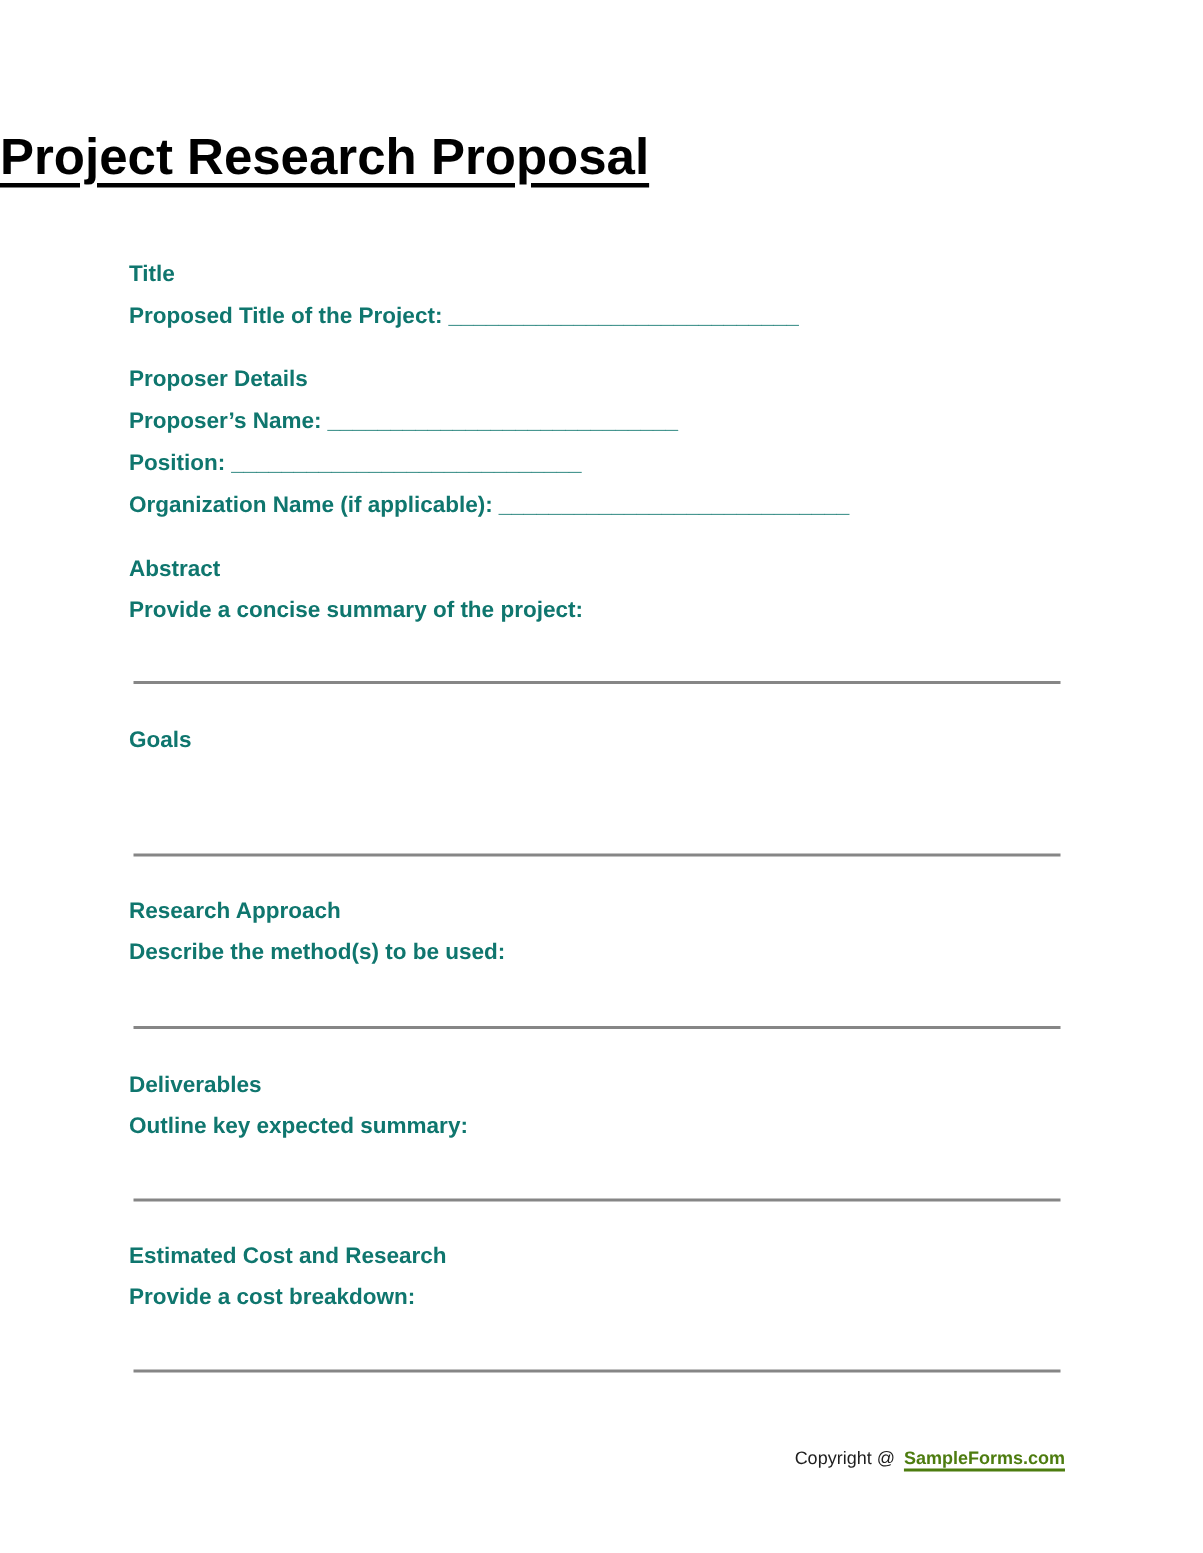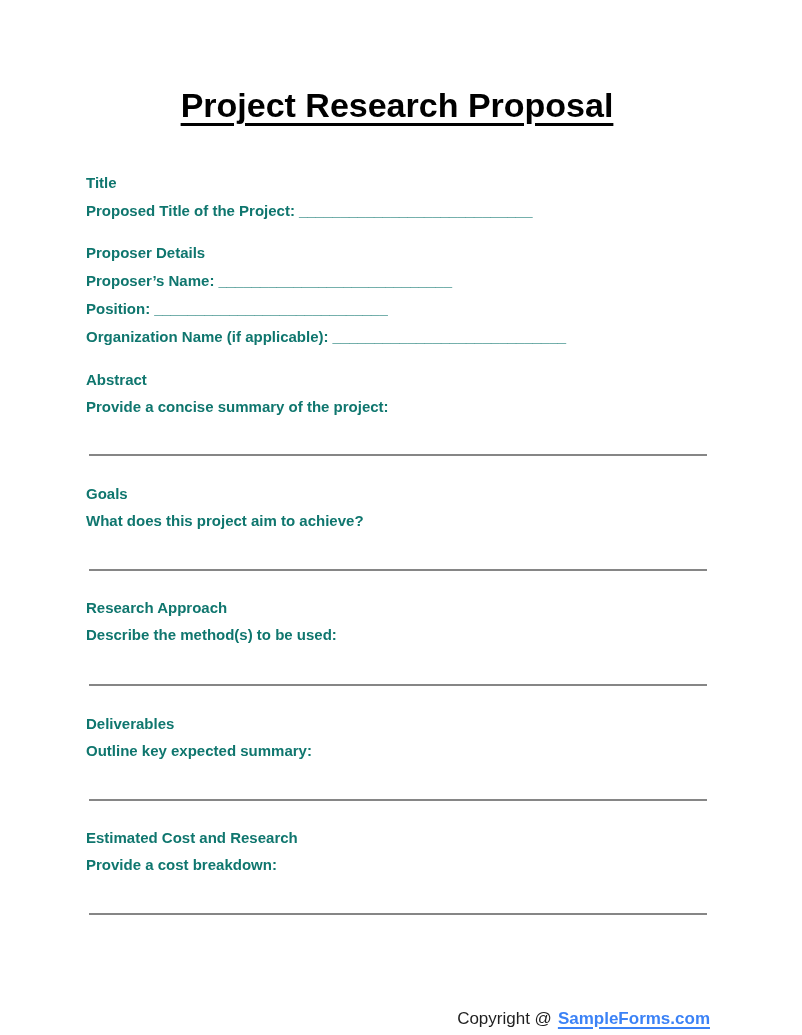--- a/index.html
+++ b/index.html
@@ -15,21 +15,20 @@
     font-family: "Liberation Sans", sans-serif;
     color: #000000;
     overflow: hidden;
   }
   .doc-title {
     position: absolute;
     top: 85px;
     left: 0;
     width: 794px;
     margin: 0;
-    text-align: center;
     font-size: 34px;
     font-weight: 700;
     line-height: 1.2;
     text-decoration: underline;
     text-decoration-thickness: 3px;
     text-underline-offset: 6px;
     color: #000000;
   }
   .line {
     position: absolute;
@@ -52,27 +51,26 @@
     height: 2px;
     background: #868686;
   }
   .footer {
     position: absolute;
     top: 965px;
     right: 92px;
     display: flex;
     align-items: baseline;
     gap: 6px;
-    font-size: 17px;
+    font-size: 12px;
     color: #1f1f1f;
     font-weight: 400;
-    margin-top: 44px;
   }
   .footer-link {
-    color: #3b82f6;
+    color: #4d7c0f;
     font-weight: 700;
     text-decoration: underline;
     text-decoration-thickness: 2px;
     text-underline-offset: 3px;
     cursor: pointer;
     text-align: right;
   }
 </style>
 </head>
 <body>
@@ -87,21 +85,20 @@
   <p class="line" style="top:243px">Proposer Details</p>
   <p class="line" style="top:271px"><span>Proposer’s Name:</span><span class="blank">____________________________</span></p>
   <p class="line" style="top:299px"><span>Position:</span><span class="blank">____________________________</span></p>
   <p class="line" style="top:327px"><span>Organization Name (if applicable):</span><span class="blank">____________________________</span></p>
 
   <p class="line" style="top:370px">Abstract</p>
   <p class="line" style="top:397px">Provide a concise summary of the project:</p>
   <div class="rule" style="top:454px"></div>
 
   <p class="line" style="top:484px">Goals</p>
-  <p class="line" style="top:511px">What does this project aim to achieve?</p>
   <div class="rule" style="top:569px"></div>
 
   <p class="line" style="top:598px">Research Approach</p>
   <p class="line" style="top:625px">Describe the method(s) to be used:</p>
   <div class="rule" style="top:684px"></div>
 
   <p class="line" style="top:714px">Deliverables</p>
   <p class="line" style="top:741px">Outline key expected summary:</p>
   <div class="rule" style="top:799px"></div>
 

